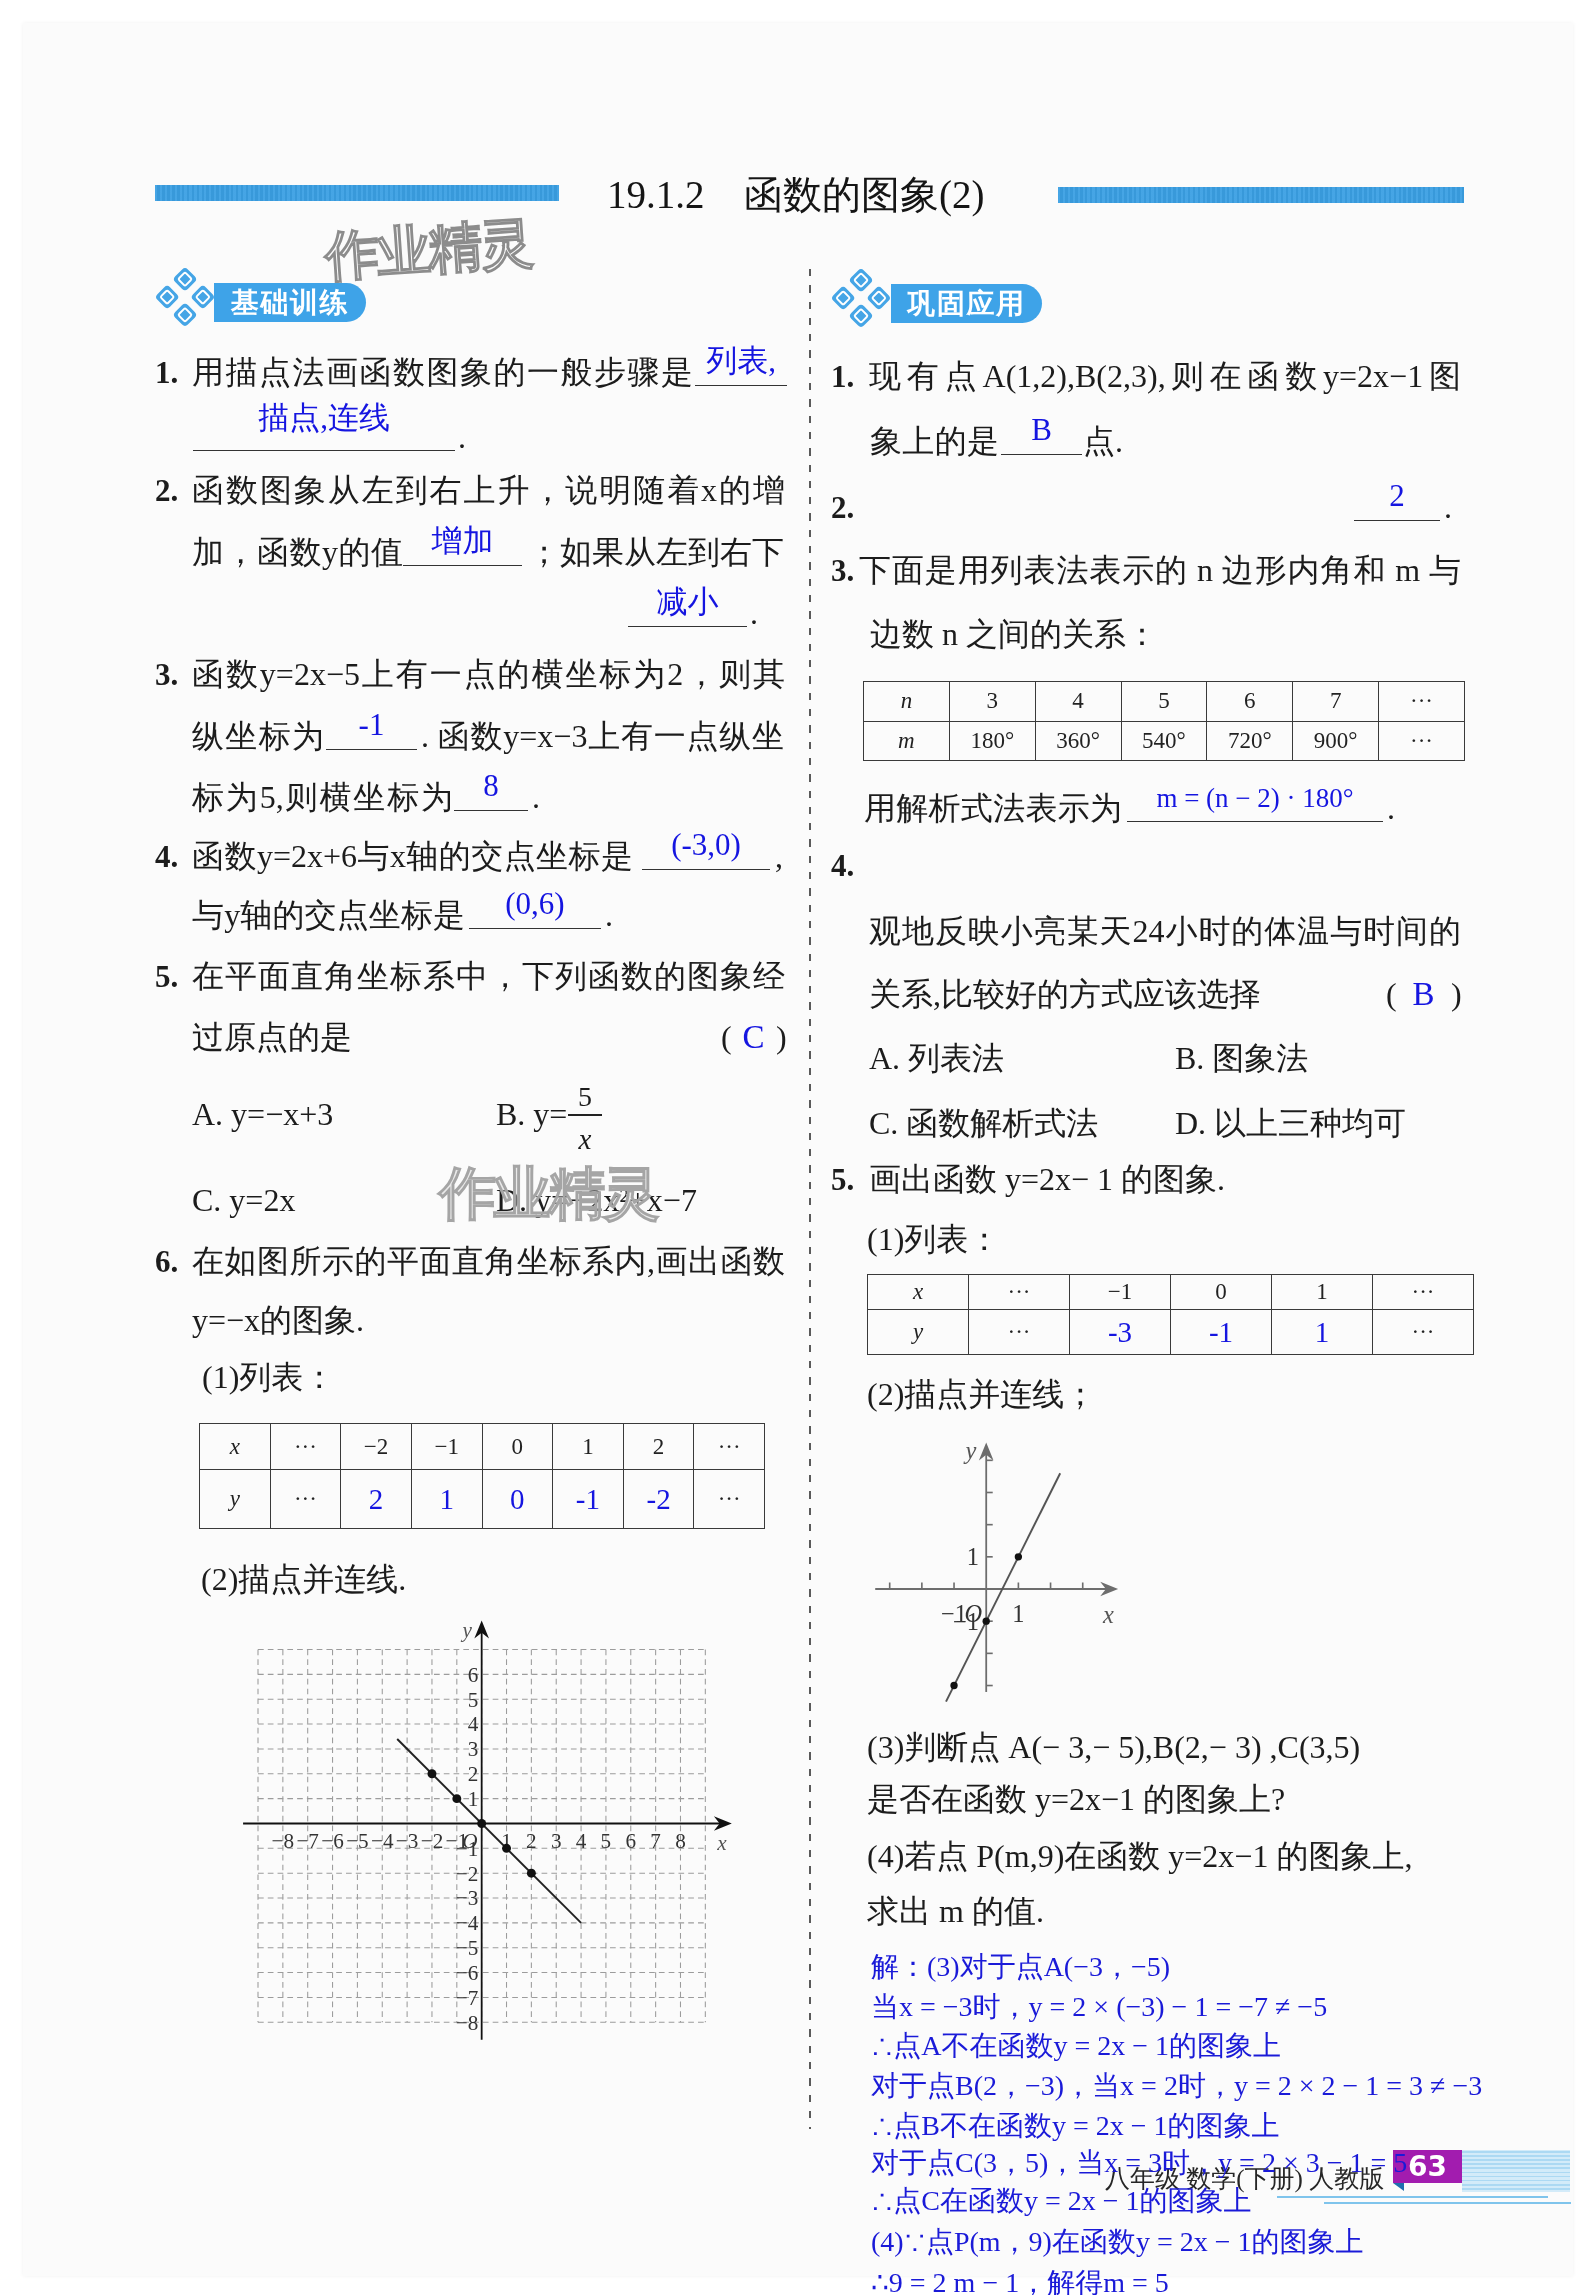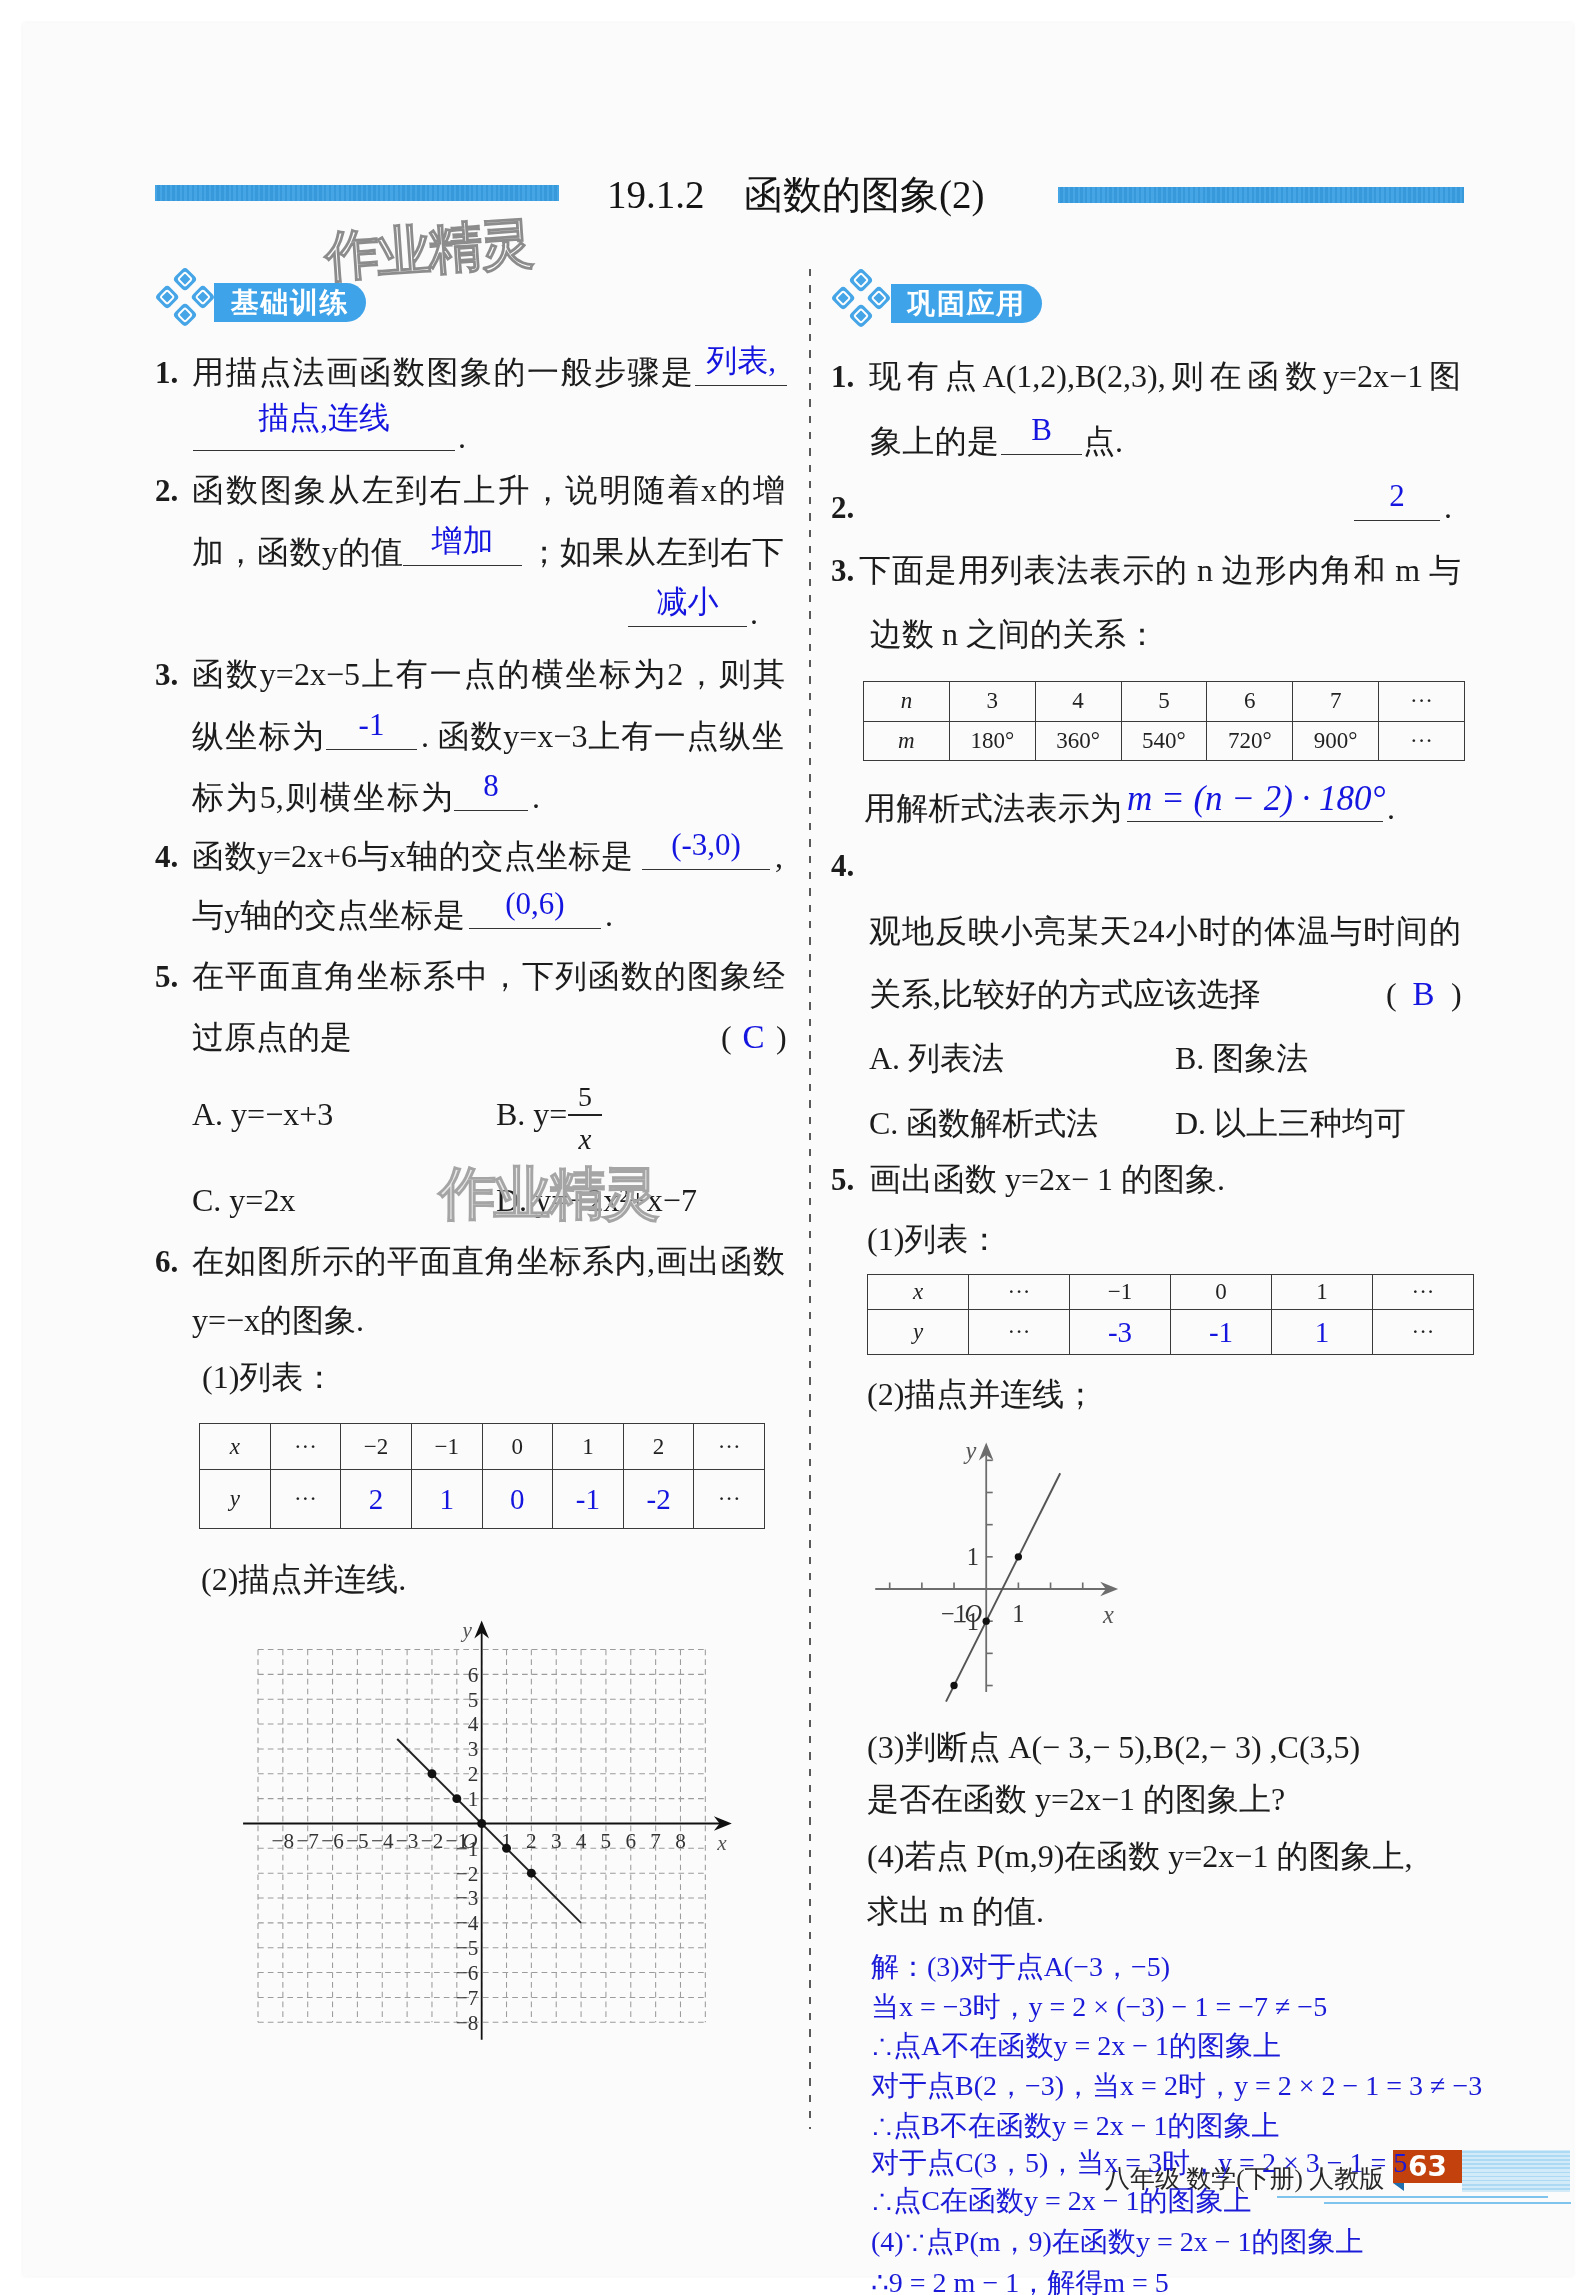--- a/index.html
+++ b/index.html
@@ -17,21 +17,21 @@
   .divider{position:absolute;left:809px;top:269px;width:1.6px;height:1860px;
            background:repeating-linear-gradient(to bottom,#5a5a5a 0 7.3px,transparent 7.3px 16.3px)}
   .ln{position:absolute;left:0;width:1593px;height:41px}
   .ln>.s{position:absolute;top:0;height:41px;line-height:41px;white-space:nowrap;font-size:32px}
   .j{text-align:justify;text-align-last:justify}
   .num{font-weight:bold;font-size:31px!important}
   .blank{height:33px!important;border-bottom:1.3px solid #333}
   .ans{position:absolute;left:0;right:0;top:-12.2px;height:41px;line-height:41px;text-align:center;
        color:#1515e0;font-size:31px;white-space:nowrap}
   .ans.hi{top:-20.4px}
-  .ans.mid{top:-9.8px;font-style:italic;font-size:35px}
+  .ans.mid{top:-9.8px;font-size:27px}
   .choice-ans{color:#1515e0;font-size:33px!important}
   table.t{position:absolute;border-collapse:collapse;table-layout:fixed}
   table.t td{border:1.3px solid #3a3a3a;text-align:center;padding:0;font-size:23px;color:#222}
   table.t td.blue{color:#1515e0;font-size:29px}
   .ital{font-style:italic}
   .wm{position:absolute;white-space:nowrap;font-family:"DejaVu Sans",sans-serif;font-weight:bold;
       color:transparent;-webkit-text-stroke:1.1px #8c8c8c;letter-spacing:-2.4px}
   .sol{position:absolute;left:871px;height:39px;line-height:39px;font-size:28px;color:#1a1ad8;white-space:nowrap}
   .foot-text{position:absolute;left:1105px;top:2162px;height:33px;line-height:33px;font-size:25px;color:#262626;white-space:nowrap}
 </style>
@@ -446,21 +446,21 @@
   <span class="s" style="left:867px">是否在函数 y=2x−1 的图象上?</span>
 </div>
 <div class="ln" style="top:1836px">
   <span class="s" style="left:867px">(4)若点 P(m,9)在函数 y=2x−1 的图象上,</span>
 </div>
 <div class="ln" style="top:1891px">
   <span class="s" style="left:867px">求出 m 的值.</span>
 </div>
 
 <div class="foot-text">八年级  数学(下册)  人教版</div>
-<div class="abs" style="left:1393px;top:2150px;width:69px;height:33px;background:#c2410c">
+<div class="abs" style="left:1393px;top:2150px;width:69px;height:33px;background:#a21caf">
   <span style="display:block;text-align:center;line-height:33px;color:#fff;font-weight:bold;font-size:28px;font-family:'DejaVu Sans',sans-serif">63</span>
 </div>
 <div class="abs" style="left:1393px;top:2183px;width:0;height:0;border-left:11.4px solid transparent;border-top:8.2px solid #1f6fae"></div>
 <div class="abs" style="left:1462px;top:2150px;width:108px;height:42px;background:repeating-linear-gradient(0deg,#d3ebf9 0 2.4px,#acd9f3 2.4px 4.1px)"></div>
 <div class="abs" style="left:1277px;top:2196px;width:271px;height:1.6px;background:#7fc4ec"></div>
 <div class="abs" style="left:1324px;top:2202px;width:247px;height:1.6px;background:#7fc4ec"></div>
 
 <div class="sol" style="top:1947px">解：(3)对于点A(−3，−5)</div>
 <div class="sol" style="top:1987px">当x = −3时，y = 2 × (−3) − 1 = −7 ≠ −5</div>
 <div class="sol" style="top:2026px">∴点A不在函数y = 2x − 1的图象上</div>

